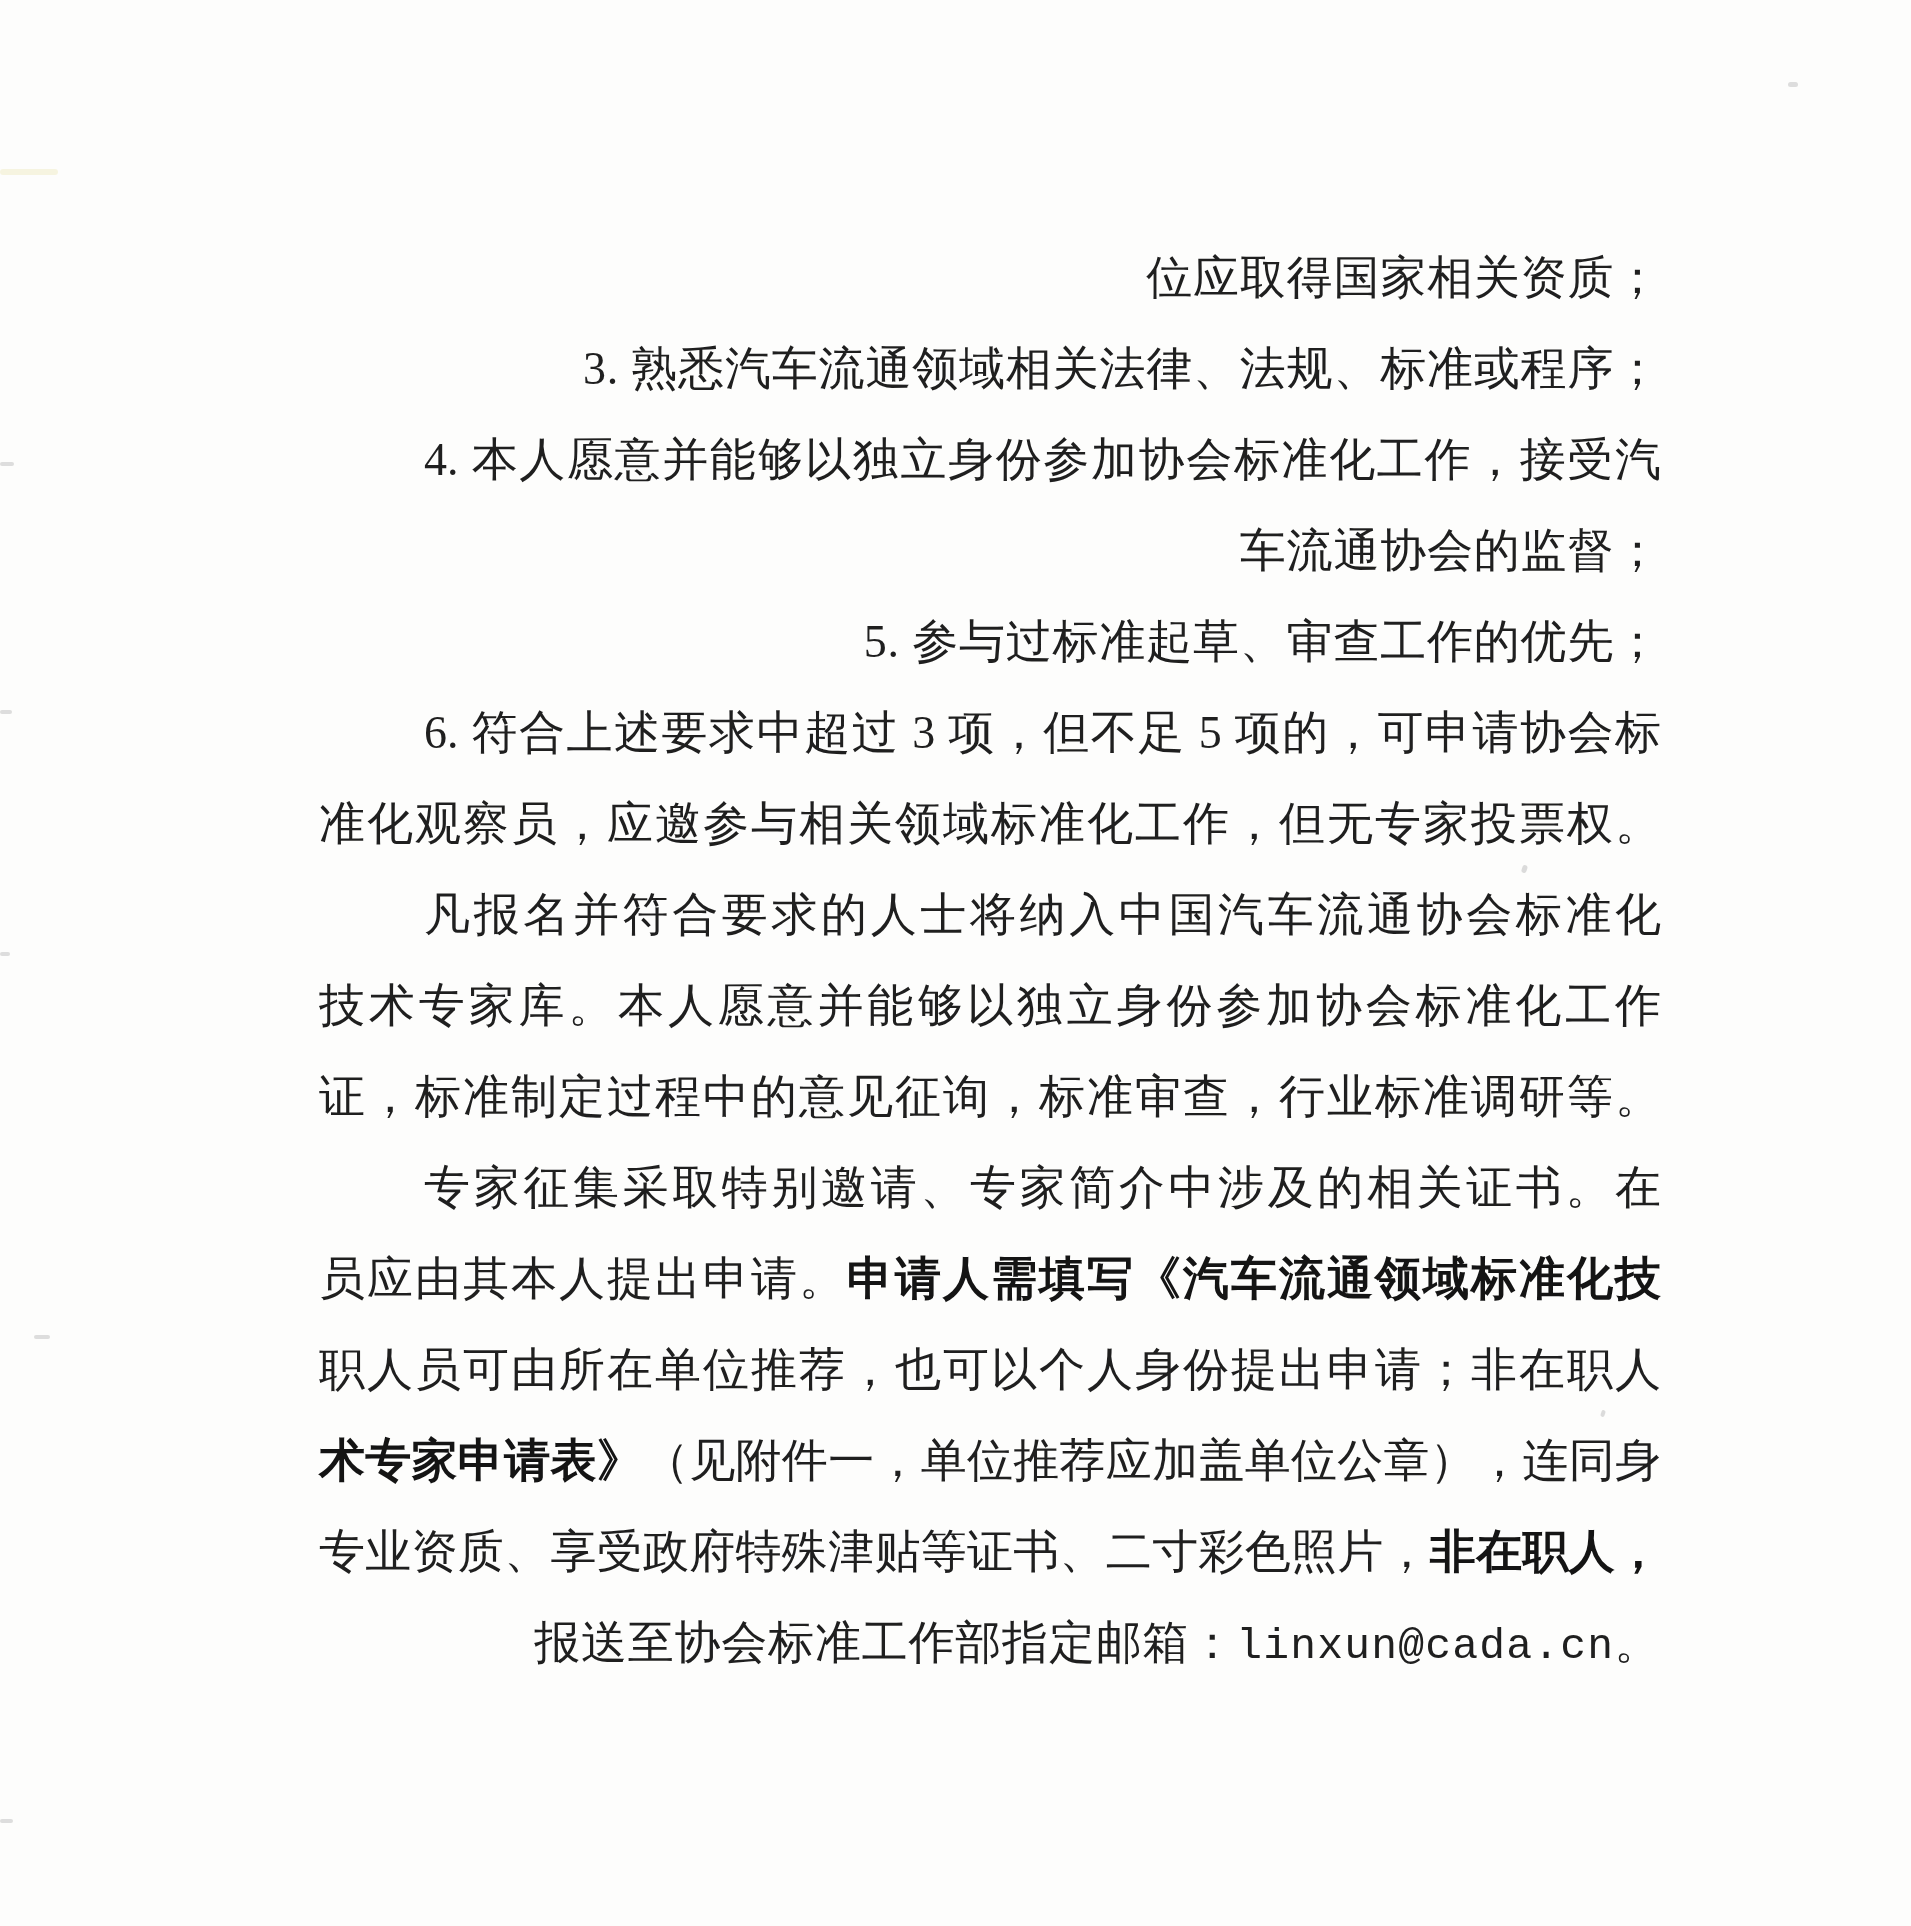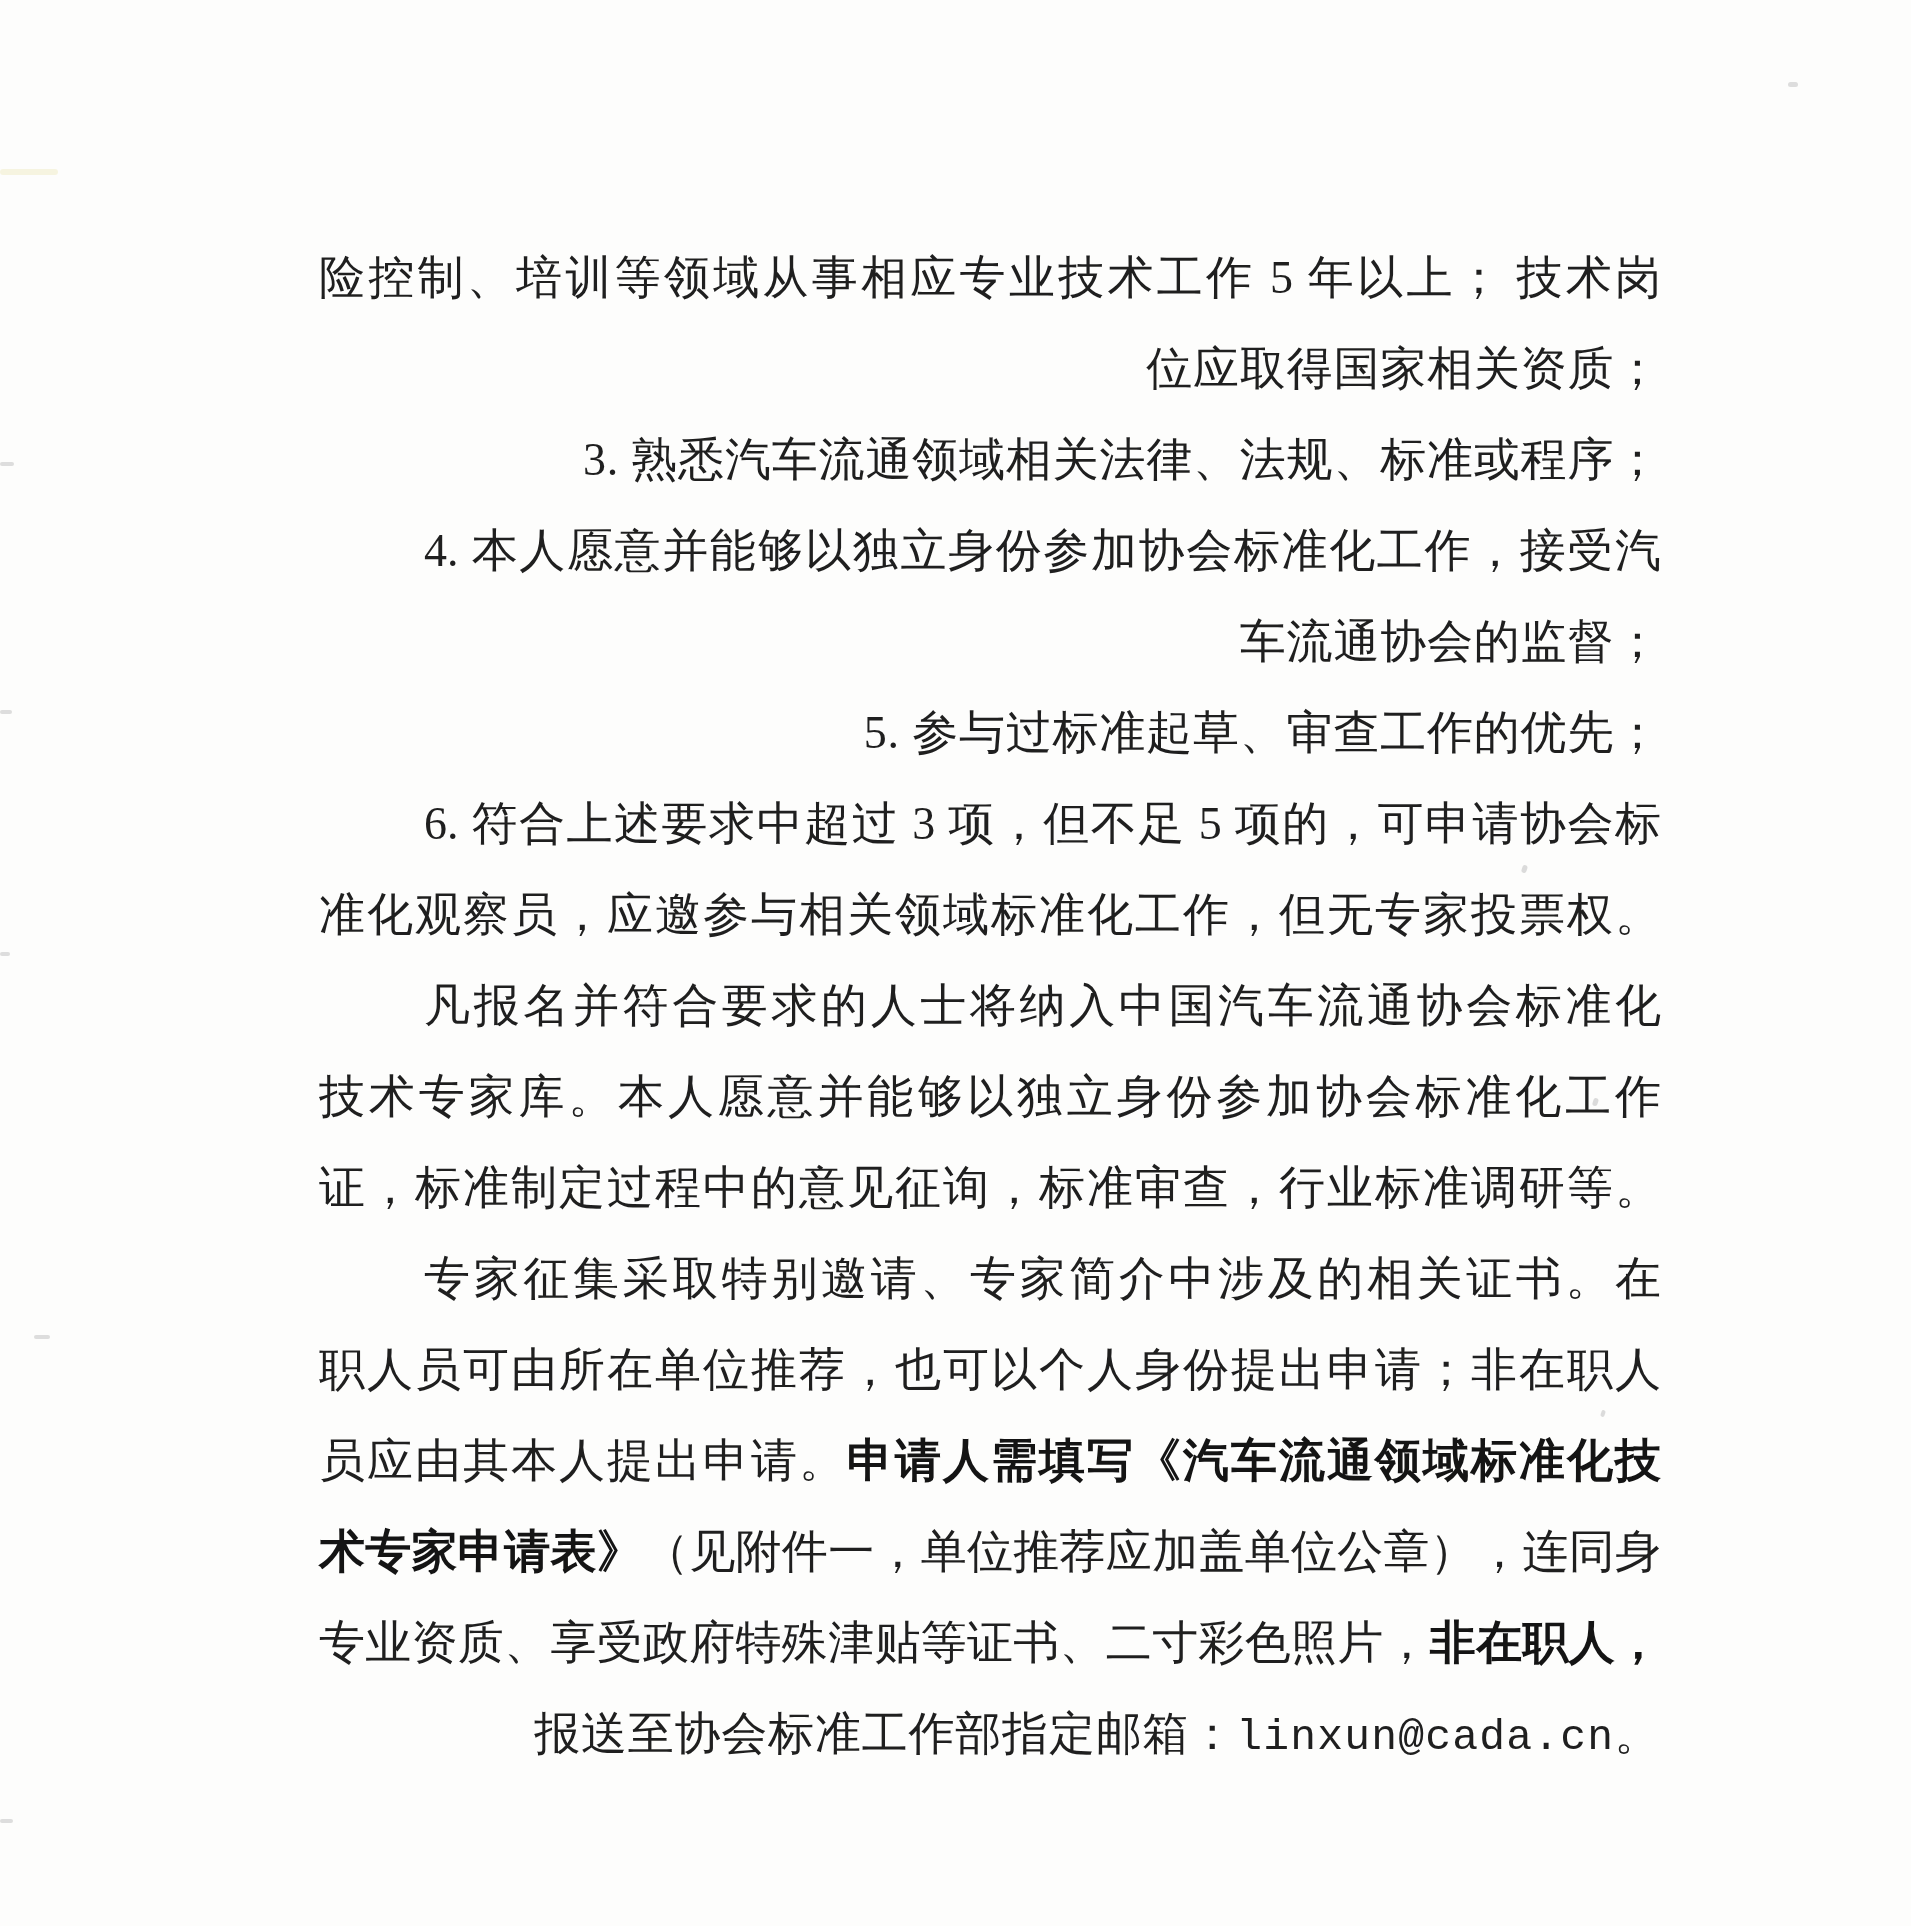--- a/index.html
+++ b/index.html
@@ -71,33 +71,32 @@
     <div class="artifact a-gray" style="left:34px; top:1335px; width:16px; height:4.2px;"></div>
     <div class="artifact a-gray" style="left:0; top:1819px; width:13px; height:3.5px;"></div>
 
     <div class="artifact a-gray" style="left:1788px; top:82px; width:10px; height:5px;"></div>
     <div class="artifact a-speck" style="left:1522px; top:865px; width:4.6px; height:7.7px;"></div>
     <div class="artifact a-speck" style="left:1593px; top:1098px; width:4.6px; height:7.7px;"></div>
     <div class="artifact a-speck" style="left:1601px; top:1410px; width:4.2px; height:7px;"></div>
   </div>
 
   <div class="content" id="doc-lines">
-      <div class="line justify"><span class="">险控制、培训等领域从事相应专业技术工作 5 年以上； 技术岗</span></div>
       <div class="line"><span class="">位应取得国家相关资质；</span></div>
       <div class="line indent"><span class="">3. 熟悉汽车流通领域相关法律、法规、标准或程序；</span></div>
       <div class="line justify indent"><span class="">4. 本人愿意并能够以独立身份参加协会标准化工作，接受汽</span></div>
       <div class="line"><span class="">车流通协会的监督；</span></div>
       <div class="line indent"><span class="">5. 参与过标准起草、审查工作的优先；</span></div>
       <div class="line justify indent"><span class="">6. 符合上述要求中超过 3 项，但不足 5 项的，可申请协会标</span></div>
       <div class="line justify"><span class="">准化观察员，应邀参与相关领域标准化工作，但无专家投票权。</span></div>
       <div class="line justify indent"><span class="">凡报名并符合要求的人士将纳入中国汽车流通协会标准化</span></div>
       <div class="line justify"><span class="">技术专家库。本人愿意并能够以独立身份参加协会标准化工作</span></div>
       <div class="line justify"><span class="">证，标准制定过程中的意见征询，标准审查，行业标准调研等。</span></div>
       <div class="line justify indent"><span class="">专家征集采取特别邀请、专家简介中涉及的相关证书。在</span></div>
+      <div class="line justify"><span class="">员应由其本人提出申请。</span><span class="seg-bold ">申请人需填写《汽车流通领域标准化技</span></div>
       <div class="line justify"><span class="">职人员可由所在单位推荐，也可以个人身份提出申请；非在职人</span></div>
-      <div class="line justify"><span class="">员应由其本人提出申请。</span><span class="seg-bold ">申请人需填写《汽车流通领域标准化技</span></div>
       <div class="line justify"><span class="seg-bold ">术专家申请表》</span><span class="">（见附件一，单位推荐应加盖单位公章），连同身</span></div>
       <div class="line justify"><span class="">专业资质、享受政府特殊津贴等证书、二寸彩色照片，</span><span class="seg-bold ">非在职人，</span></div>
       <div class="line"><span class="">报送至协会标准工作部指定邮箱：</span><span class="seg-mono">linxun@cada.cn</span><span class="">。</span></div>
     </div>
 
 </div>
 
 
 </body></html>

